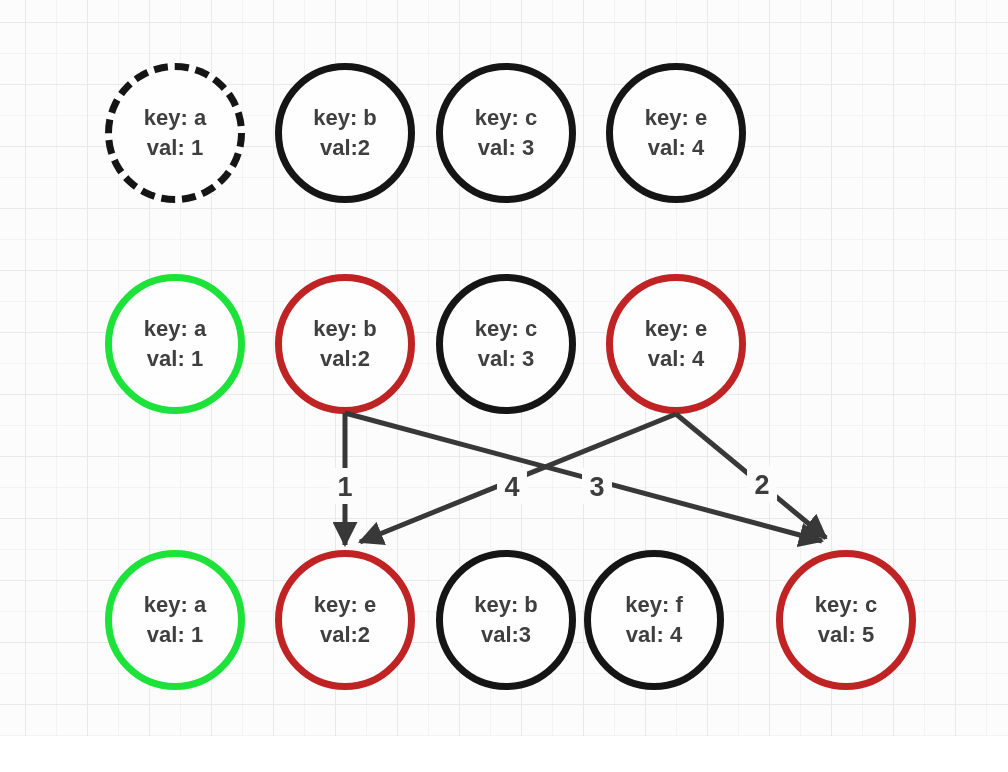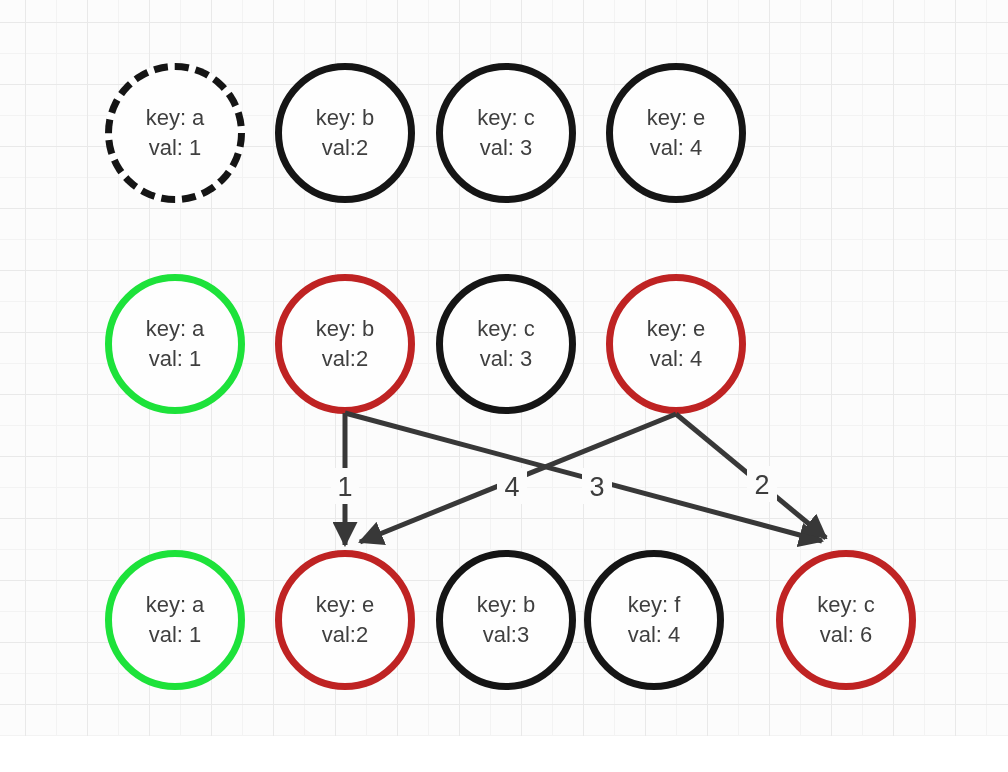--- a/index.html
+++ b/index.html
@@ -11,20 +11,21 @@
     height: 736px;
     overflow: hidden;
     background-color: #fcfcfc;
     background-image:
       linear-gradient(to right, #e9e9e9 1px, transparent 1px),
       linear-gradient(to bottom, #e9e9e9 1px, transparent 1px),
       linear-gradient(to right, #f3f3f3 1px, transparent 1px),
       linear-gradient(to bottom, #f3f3f3 1px, transparent 1px);
     background-size: 62px 62px, 62px 62px, 31px 31px, 31px 31px;
     background-position: 25px 22px, 25px 22px, 25px 22px, 25px 22px;
+    font-weight: bold;
   }
 
   .node {
     position: absolute;
     width: 140px;
     height: 140px;
     box-sizing: border-box;
     border: 7px solid #151515;
     border-radius: 50%;
     background: #fefefe;
@@ -118,21 +119,21 @@
   <div class="node" style="left: 436px; top: 550px; border-color: rgb(21, 21, 21);">
     <div class="nl">key: b</div>
     <div class="nl">val:3</div>
   </div>
   <div class="node" style="left: 584px; top: 550px; border-color: rgb(21, 21, 21);">
     <div class="nl">key: f</div>
     <div class="nl">val: 4</div>
   </div>
   <div class="node" style="left: 776px; top: 550px; border-color: rgb(191, 35, 35);">
     <div class="nl">key: c</div>
-    <div class="nl">val: 6</div>
+    <div class="nl">val: 5</div>
   </div>
 
   <svg class="arrows" viewBox="0 0 1008 772">
     <defs>
       <marker id="ah" viewBox="0 0 12 12" refX="11" refY="6" markerWidth="5" markerHeight="5" orient="auto-start-reverse">
         <path d="M0,0 L12,6 L0,12 Z" fill="#383838"></path>
       </marker>
     </defs>
 
     <line x1="345" y1="413" x2="345" y2="545" stroke="#383838" stroke-width="5" marker-end="url(#ah)"></line>

